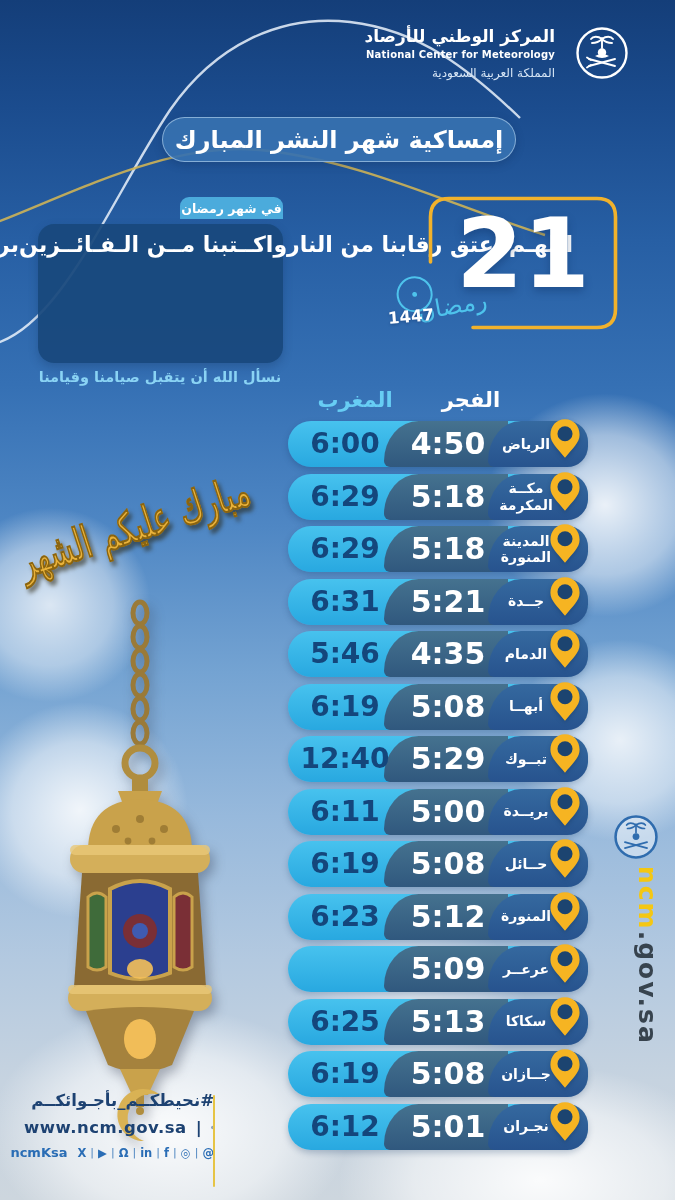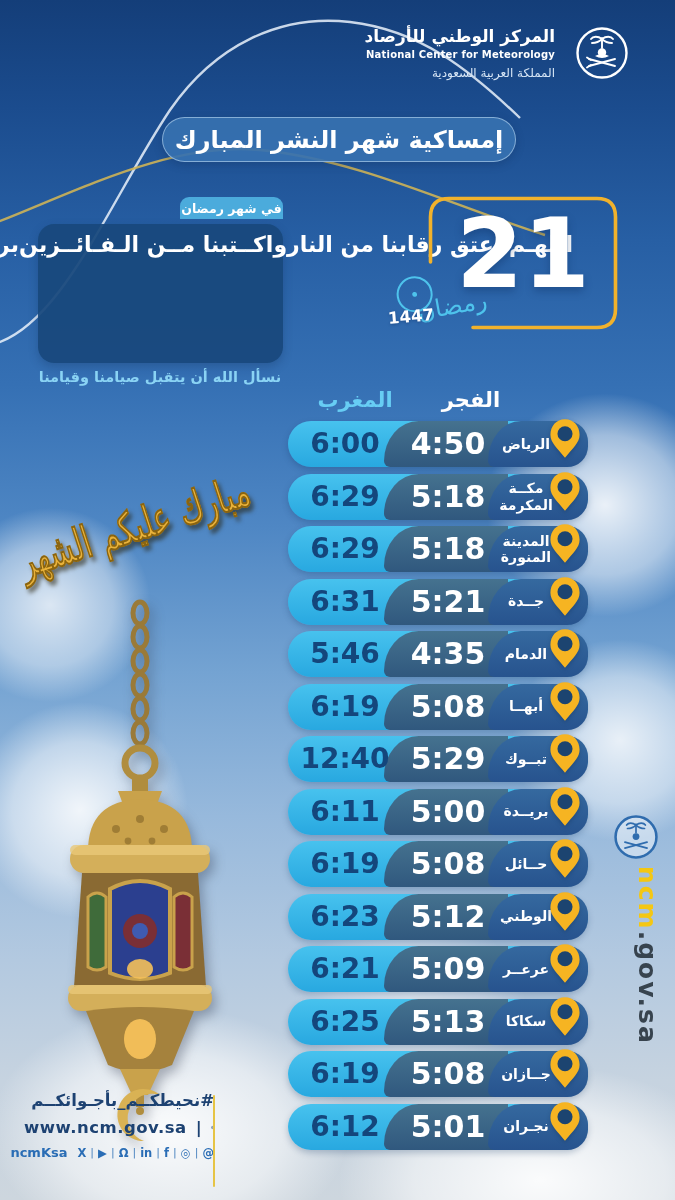--- a/index.html
+++ b/index.html
@@ -280,31 +280,30 @@
         <path d="M17,2 C7.5,2 1.5,9.5 1.5,18.5 C1.5,27 9,33 17,43 C25,33 32.5,27 32.5,18.5 C32.5,9.5 26.5,2 17,2 Z" fill="#f6b422"></path>
         <circle cx="17" cy="17.5" r="8" fill="#1c4470"></circle>
       </svg>
     </div>
 
     <div class="prow">
       <div class="seg-fajr"></div>
       <div class="seg-city"></div>
       <div class="t-maghrib">6:23</div>
       <div class="t-fajr">5:12</div>
-      <div class="t-city">الوطني</div>
-      <svg class="pin" width="32" height="42" viewBox="0 0 34 44">
-        <path d="M17,2 C7.5,2 1.5,9.5 1.5,18.5 C1.5,27 9,33 17,43 C25,33 32.5,27 32.5,18.5 C32.5,9.5 26.5,2 17,2 Z" fill="#f6b422"></path>
-        <circle cx="17" cy="17.5" r="8" fill="#1c4470"></circle>
-      </svg>
-    </div>
-
-    <div class="prow">
-      <div class="seg-fajr"></div>
-      <div class="seg-city"></div>
-      <div class="t-maghrib">6:21</div>
+      <div class="t-city">المنورة</div>
+      <svg class="pin" width="32" height="42" viewBox="0 0 34 44">
+        <path d="M17,2 C7.5,2 1.5,9.5 1.5,18.5 C1.5,27 9,33 17,43 C25,33 32.5,27 32.5,18.5 C32.5,9.5 26.5,2 17,2 Z" fill="#f6b422"></path>
+        <circle cx="17" cy="17.5" r="8" fill="#1c4470"></circle>
+      </svg>
+    </div>
+
+    <div class="prow">
+      <div class="seg-fajr"></div>
+      <div class="seg-city"></div>
       <div class="t-fajr">5:09</div>
       <div class="t-city">عرعــر</div>
       <svg class="pin" width="32" height="42" viewBox="0 0 34 44">
         <path d="M17,2 C7.5,2 1.5,9.5 1.5,18.5 C1.5,27 9,33 17,43 C25,33 32.5,27 32.5,18.5 C32.5,9.5 26.5,2 17,2 Z" fill="#f6b422"></path>
         <circle cx="17" cy="17.5" r="8" fill="#1c4470"></circle>
       </svg>
     </div>
 
     <div class="prow">
       <div class="seg-fajr"></div>

